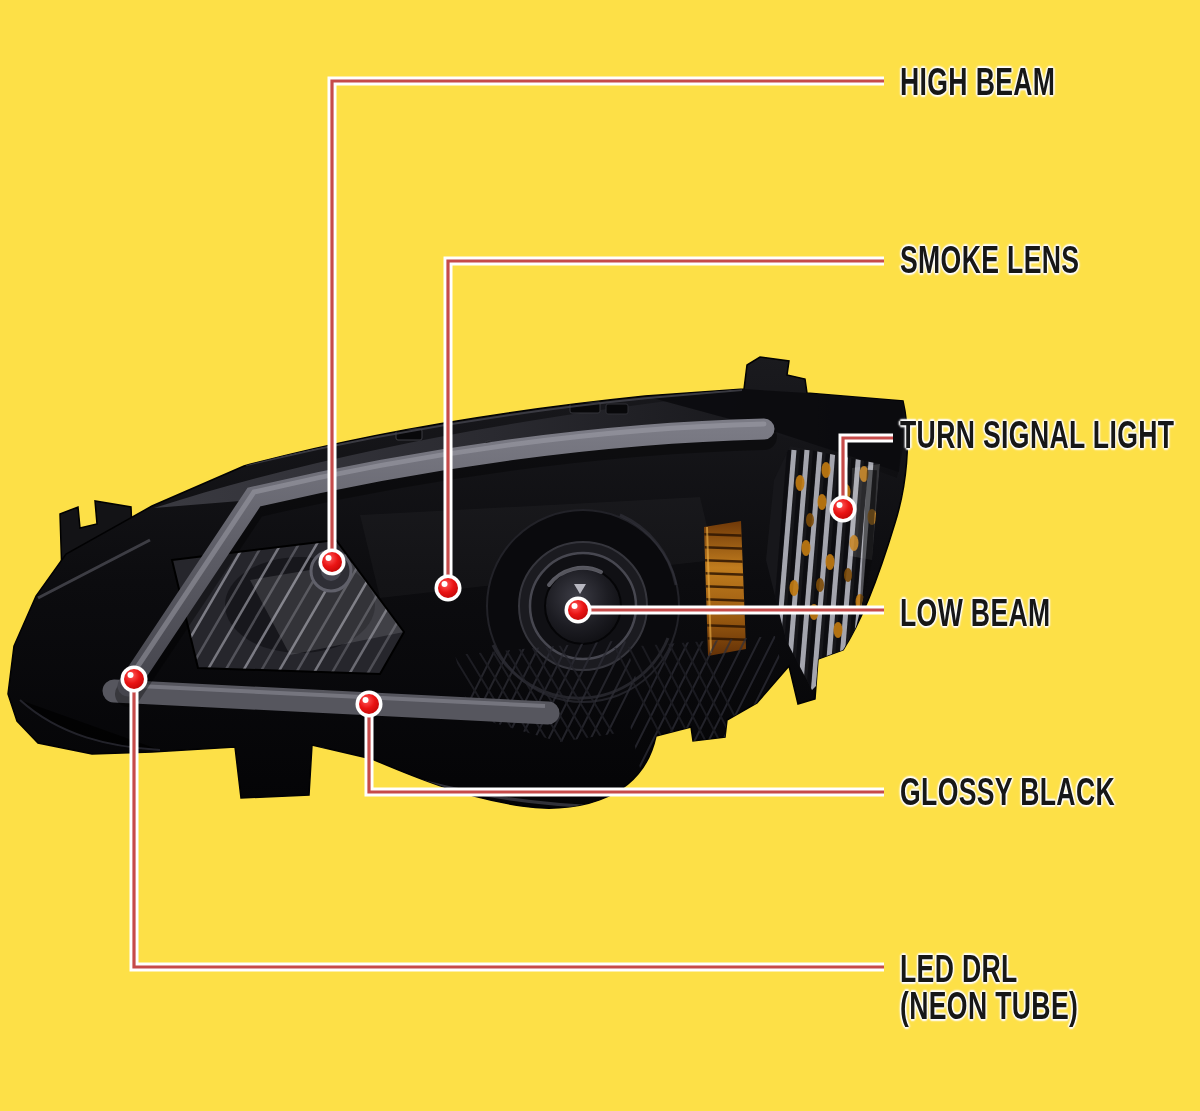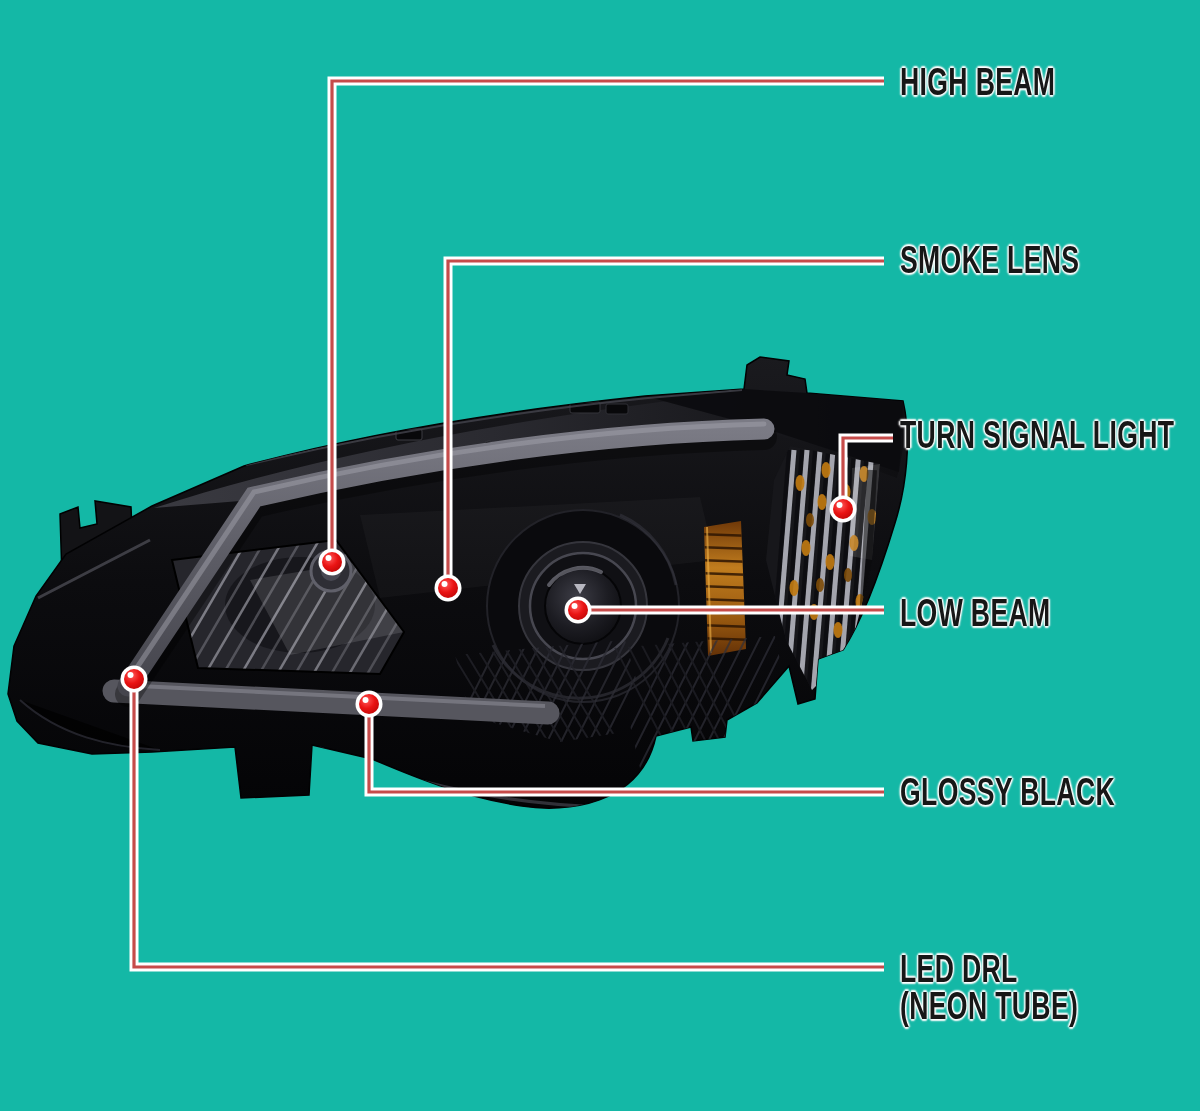--- a/index.html
+++ b/index.html
@@ -1,16 +1,16 @@
 <!DOCTYPE html>
 <html><head>
 <meta charset="utf-8">
 <style>
   html,body{margin:0;padding:0;background:#ffffff;}
-  .stage{position:relative;width:1200px;height:1111px;background:#14b8a6;overflow:hidden;
+  .stage{position:relative;width:1200px;height:1111px;background:#fde047;overflow:hidden;
          font-family:"Liberation Sans",sans-serif;}
   .layer{position:absolute;left:0;top:0;width:1200px;height:1111px;}
   .callout-label{
     position:absolute;
     color:#171717;
     font-weight:700;
     font-size:38px;
     line-height:37px;
     white-space:nowrap;
     letter-spacing:.5px;

